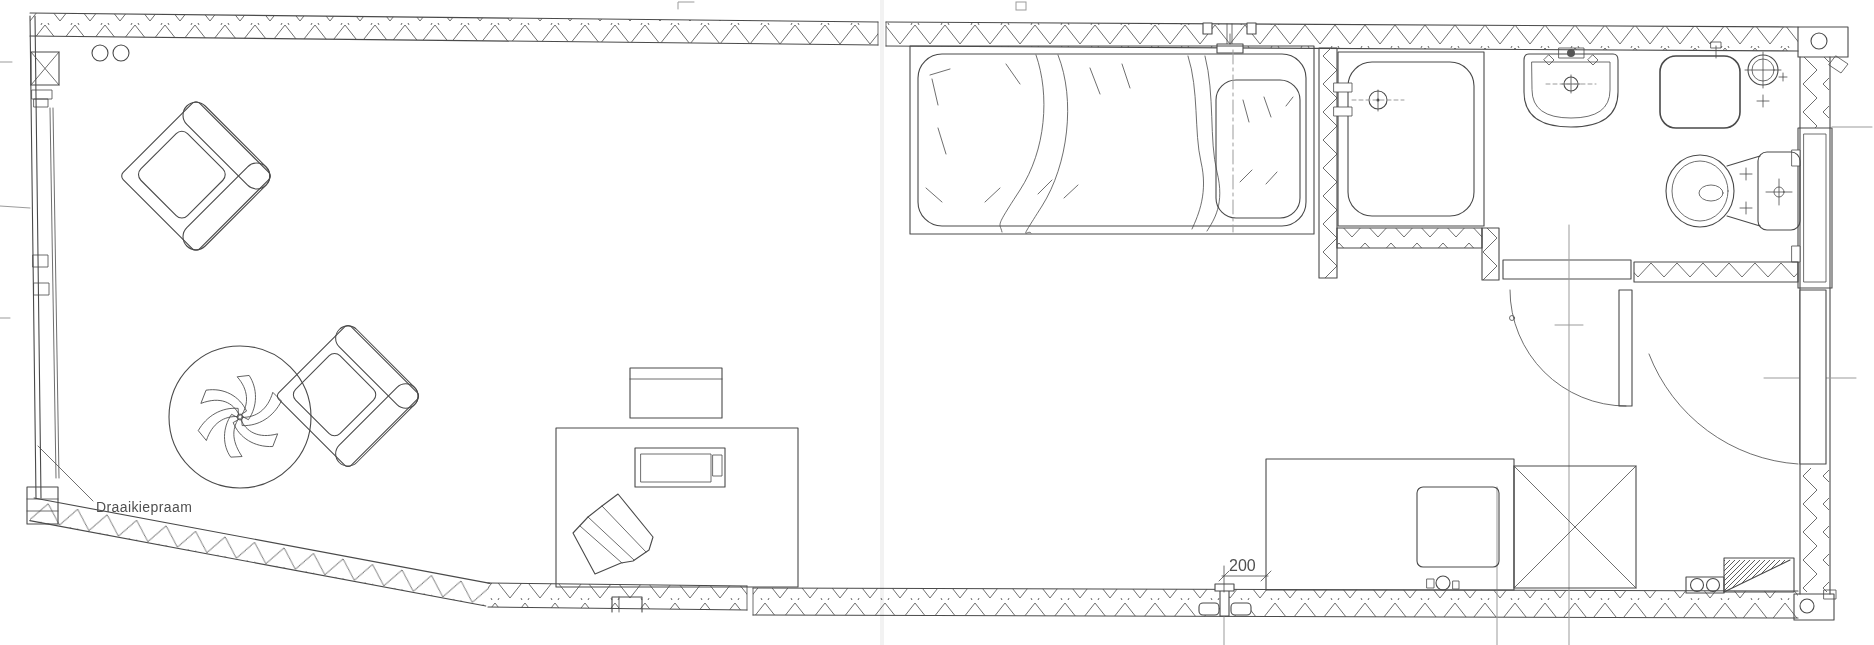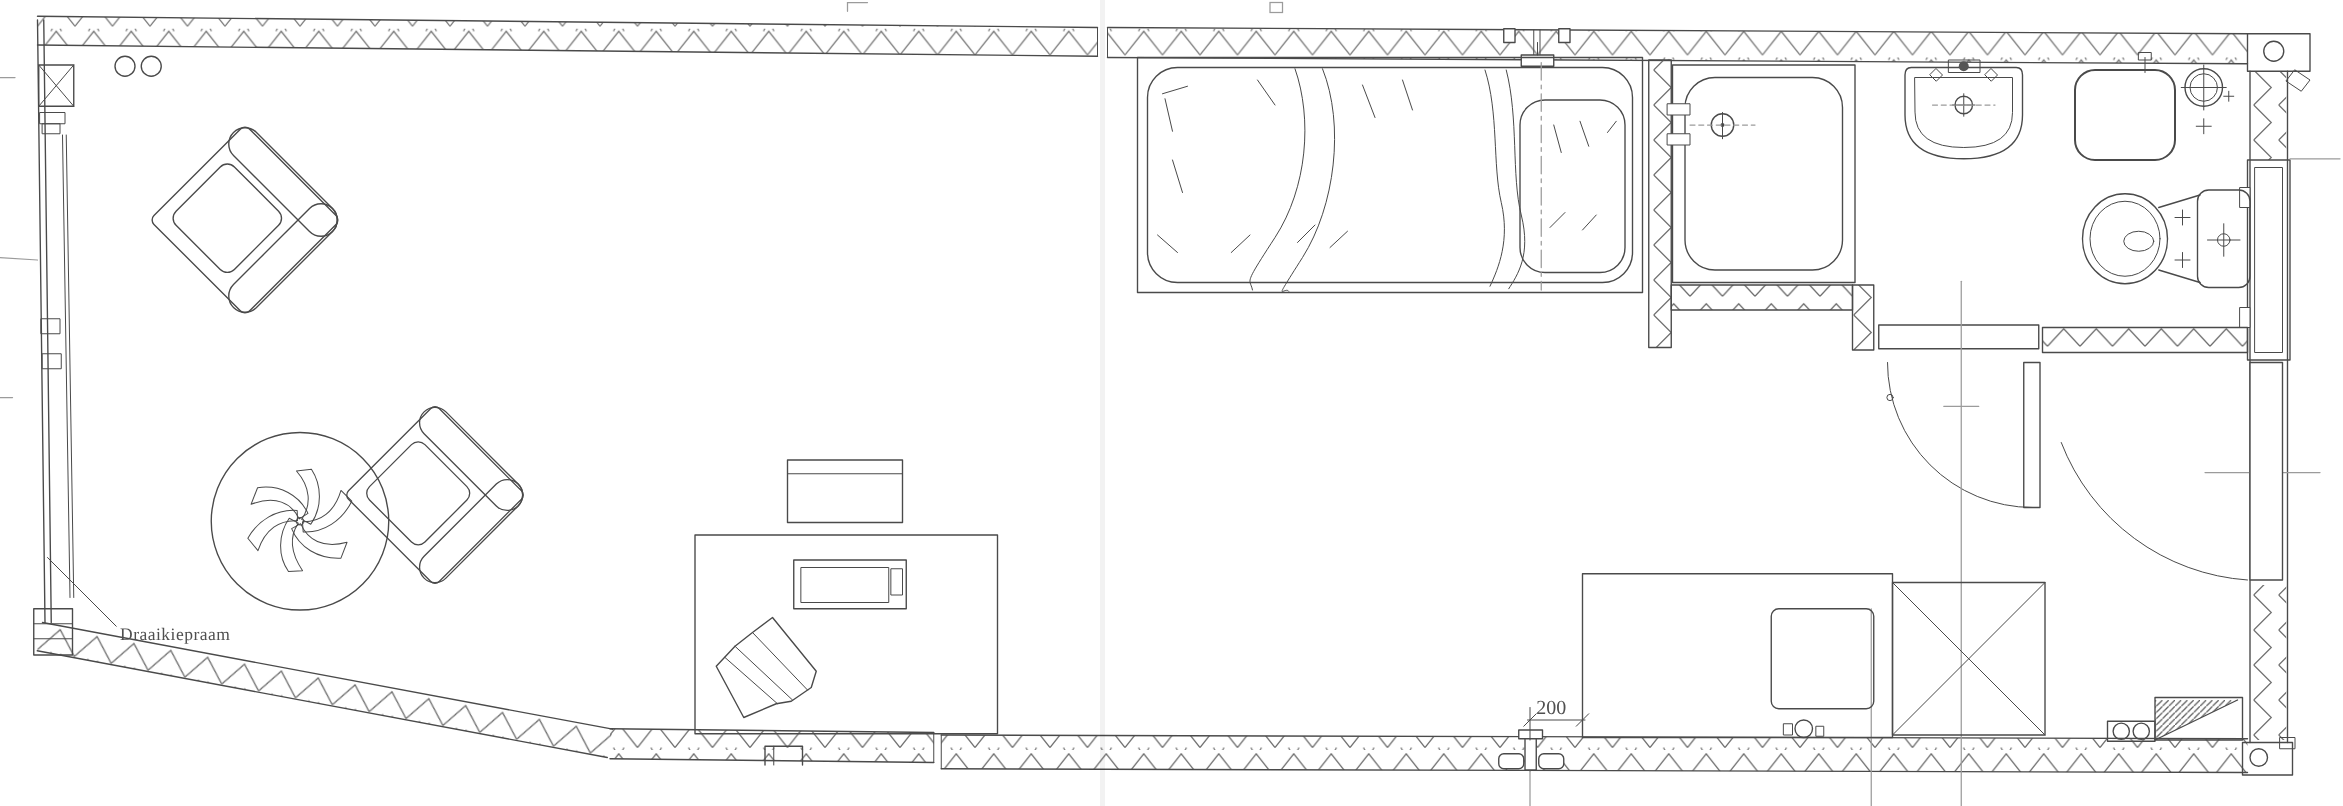--- a/index.html
+++ b/index.html
@@ -1,17 +1,17 @@
 <!DOCTYPE html>
 <html style="--paper: #ffffff; --ink: #4a4a4a; --inklight: #9b9b9b;"><head>
 <meta charset="utf-8">
 <style>
   html,body{margin:0;padding:0;background:#ffffff;}
   #stage{position:relative;width:1874px;height:645px;background:var(--paper,#fff);overflow:hidden;
-         font-family:Liberation Serif, serif;}
+         font-family:Liberation Sans, sans-serif;}
   svg{display:block;}
   .s  {stroke:var(--ink,#4a4a4a);fill:none;stroke-width:1.1;stroke-linecap:round;stroke-linejoin:round;}
   .th {stroke-width:1.6;}
   .tn {stroke-width:.8;}
   .sl {stroke:var(--inklight,#9b9b9b);fill:none;stroke-width:1;stroke-linecap:round;}
   .fw {fill:var(--paper,#fff);}
   .pz {stroke:#6f6f6f;stroke-width:1;fill:none;}
   .dash {stroke-dasharray:14 4 3 4;}
   .dsh2 {stroke-dasharray:4 3;}
   text{fill:#4f4f4f;}

